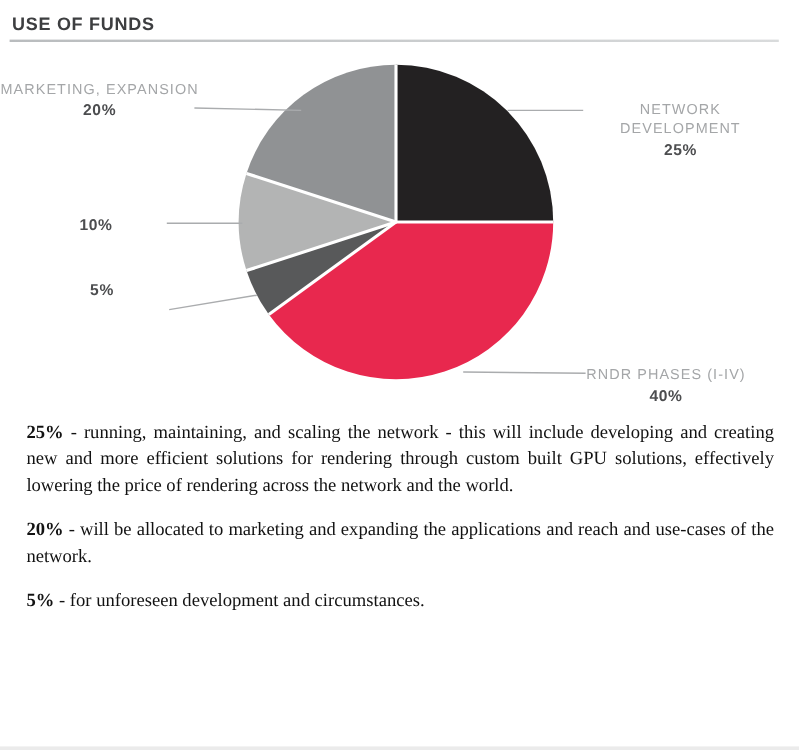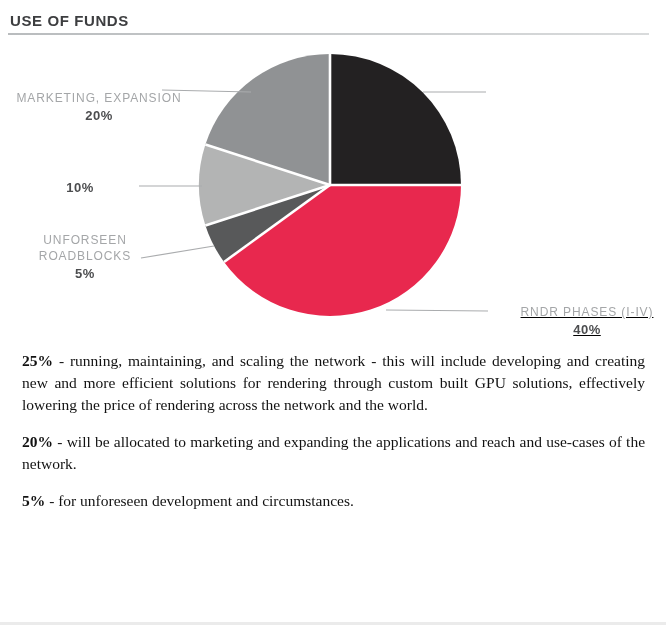--- a/index.html
+++ b/index.html
@@ -80,36 +80,39 @@
         </g>
       <g stroke="#aaacae" stroke-width="1.2">
         <line x1="423" y1="50" x2="486" y2="50"></line>
         <line x1="386" y1="268" x2="488" y2="269"></line>
         <line x1="162" y1="48" x2="251" y2="50"></line>
         <line x1="139" y1="144" x2="202" y2="144"></line>
         <line x1="141" y1="216" x2="214" y2="204"></line>
       </g>
     </svg>
 
-    <div class="lbl" style="left:0; width:166px; top:48px;margin-left:16px;">
+    <div class="lbl" style="left:0; width:166px; top:24px;">
       <div class="name">MARKETING, EXPANSION</div>
       <div class="pct">20%</div>
     </div>
 
     <div class="lbl" style="left:0; width:160px; top:136px;">
       <div class="pct">10%</div>
     </div>
 
     <div class="lbl" style="left:25px; width:120px; top:190px;">
-      <div class="name">UNFORSEEN ROADBLOCKS</div>
       <div class="pct">5%</div>
     </div>
 
+    <div class="lbl" style="left:492px; width:150px; top:41px;">
+      <div class="name">NETWORK DEVELOPMENT</div>
+      <div class="pct">25%</div>
+    </div>
 
-    <div class="lbl" style="left:516px; width:142px; top:262px;text-decoration:underline;">
+    <div class="lbl" style="left:484px; width:142px; top:262px;">
       <div class="name" style="text-transform:none;">RNDR PHASES (I-IV)</div>
       <div class="pct">40%</div>
     </div>
   </div>
 
   <section class="body-text">
     <p><b>25%</b> <span>- running, maintaining, and scaling the network - this will include developing and creating new and more efficient solutions for rendering through custom built GPU solutions, effectively lowering the price of rendering across the network and the world.</span></p>
     <p><b>20%</b> <span>- will be allocated to marketing and expanding the applications and reach and use-cases of the network.</span></p>
     <p><b>5%</b> <span>- for unforeseen development and circumstances.</span></p>
   </section>

